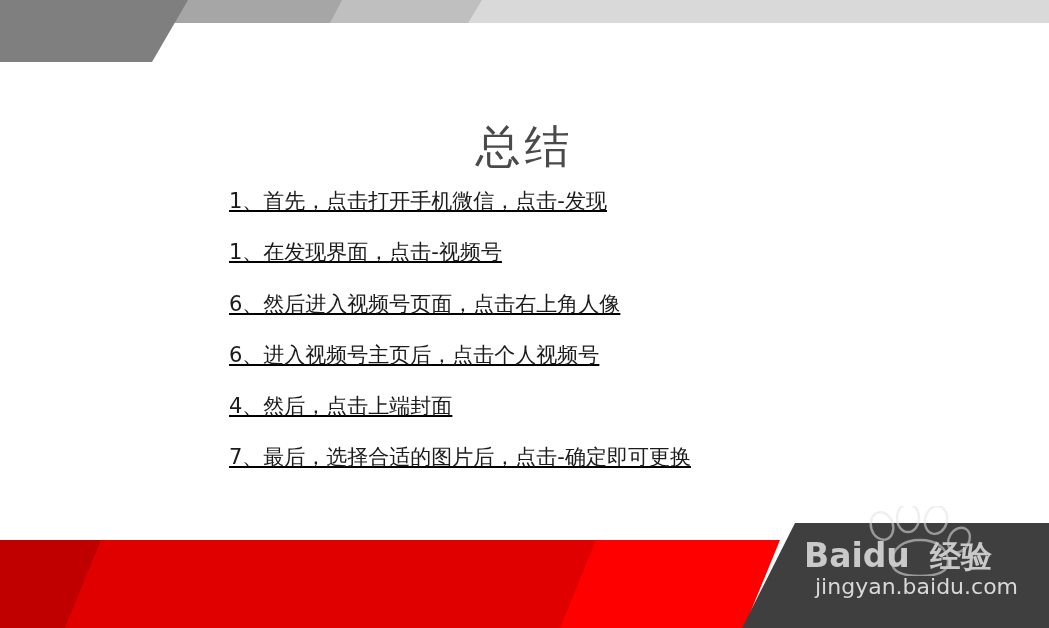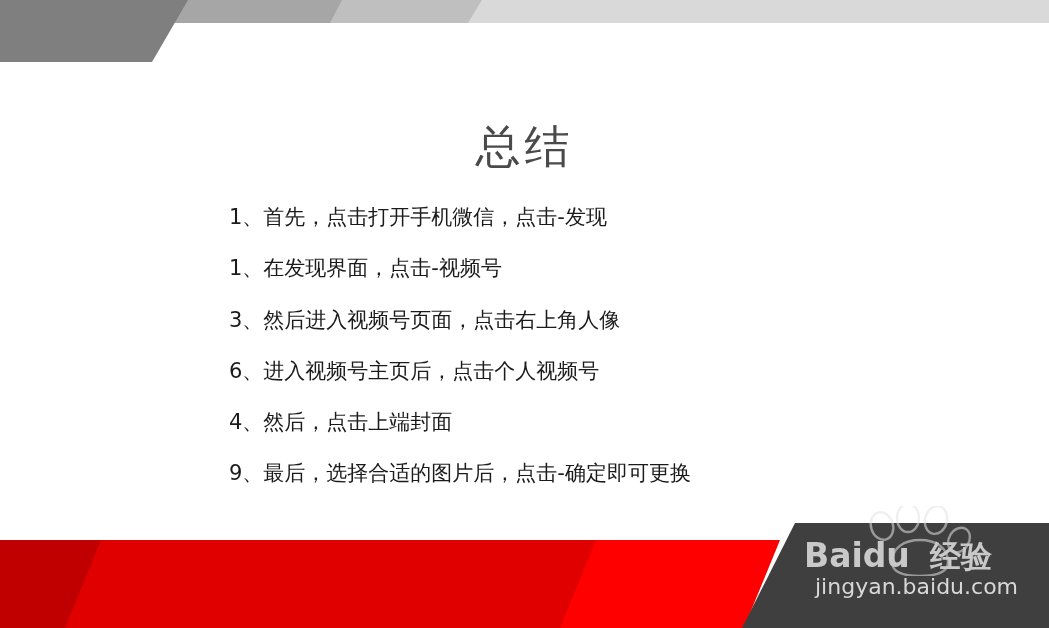--- a/index.html
+++ b/index.html
@@ -42,22 +42,23 @@
     color: #4a4a4a;
     font-weight: normal;
     font-family: "DejaVu Sans", "Liberation Sans", sans-serif;
     margin-top: 38px;
   }
 
   
   .content {
     position: absolute;
     left: 229px;
-    top: 192px;
+    top: 176px;
     width: 760px;
+    text-decoration: underline;
   }
   .line {
     font-size: 21px;
     line-height: 51.3px;
     color: #1b1b1b;
     white-space: nowrap;
     font-family: "DejaVu Sans", "Liberation Sans", sans-serif;
   }
 
   
@@ -117,24 +118,24 @@
       <polygon points="186,0 342,0 330,23 174,23" fill="#a6a6a6"></polygon>
       <polygon points="0,0 188,0 152,62 0,62" fill="#7f7f7f"></polygon>
     </svg>
   </div>
 
   <div class="title">总结</div>
 
   <div class="content">
     <div class="line">1、首先，点击打开手机微信，点击-发现</div>
     <div class="line">1、在发现界面，点击-视频号</div>
-    <div class="line">3、然后进入视频号页面，点击右上角人像</div>
+    <div class="line">6、然后进入视频号页面，点击右上角人像</div>
     <div class="line">6、进入视频号主页后，点击个人视频号</div>
     <div class="line">4、然后，点击上端封面</div>
-    <div class="line">9、最后，选择合适的图片后，点击-确定即可更换</div>
+    <div class="line">7、最后，选择合适的图片后，点击-确定即可更换</div>
   </div>
 
   <div class="footer">
     <svg width="1049" height="130" viewBox="0 0 1049 130" xmlns="http://www.w3.org/2000/svg">
       <polygon points="0,42 103,42 67,130 0,130" fill="#c00000"></polygon>
       <polygon points="101,42 598,42 562,130 65,130" fill="#e00000"></polygon>
       <polygon points="596,42 780,42 744,130 560,130" fill="#ff0000"></polygon>
       <polygon points="795,25 1049,25 1049,130 742,130" fill="#3f3f3f"></polygon>
     </svg>
   </div>

